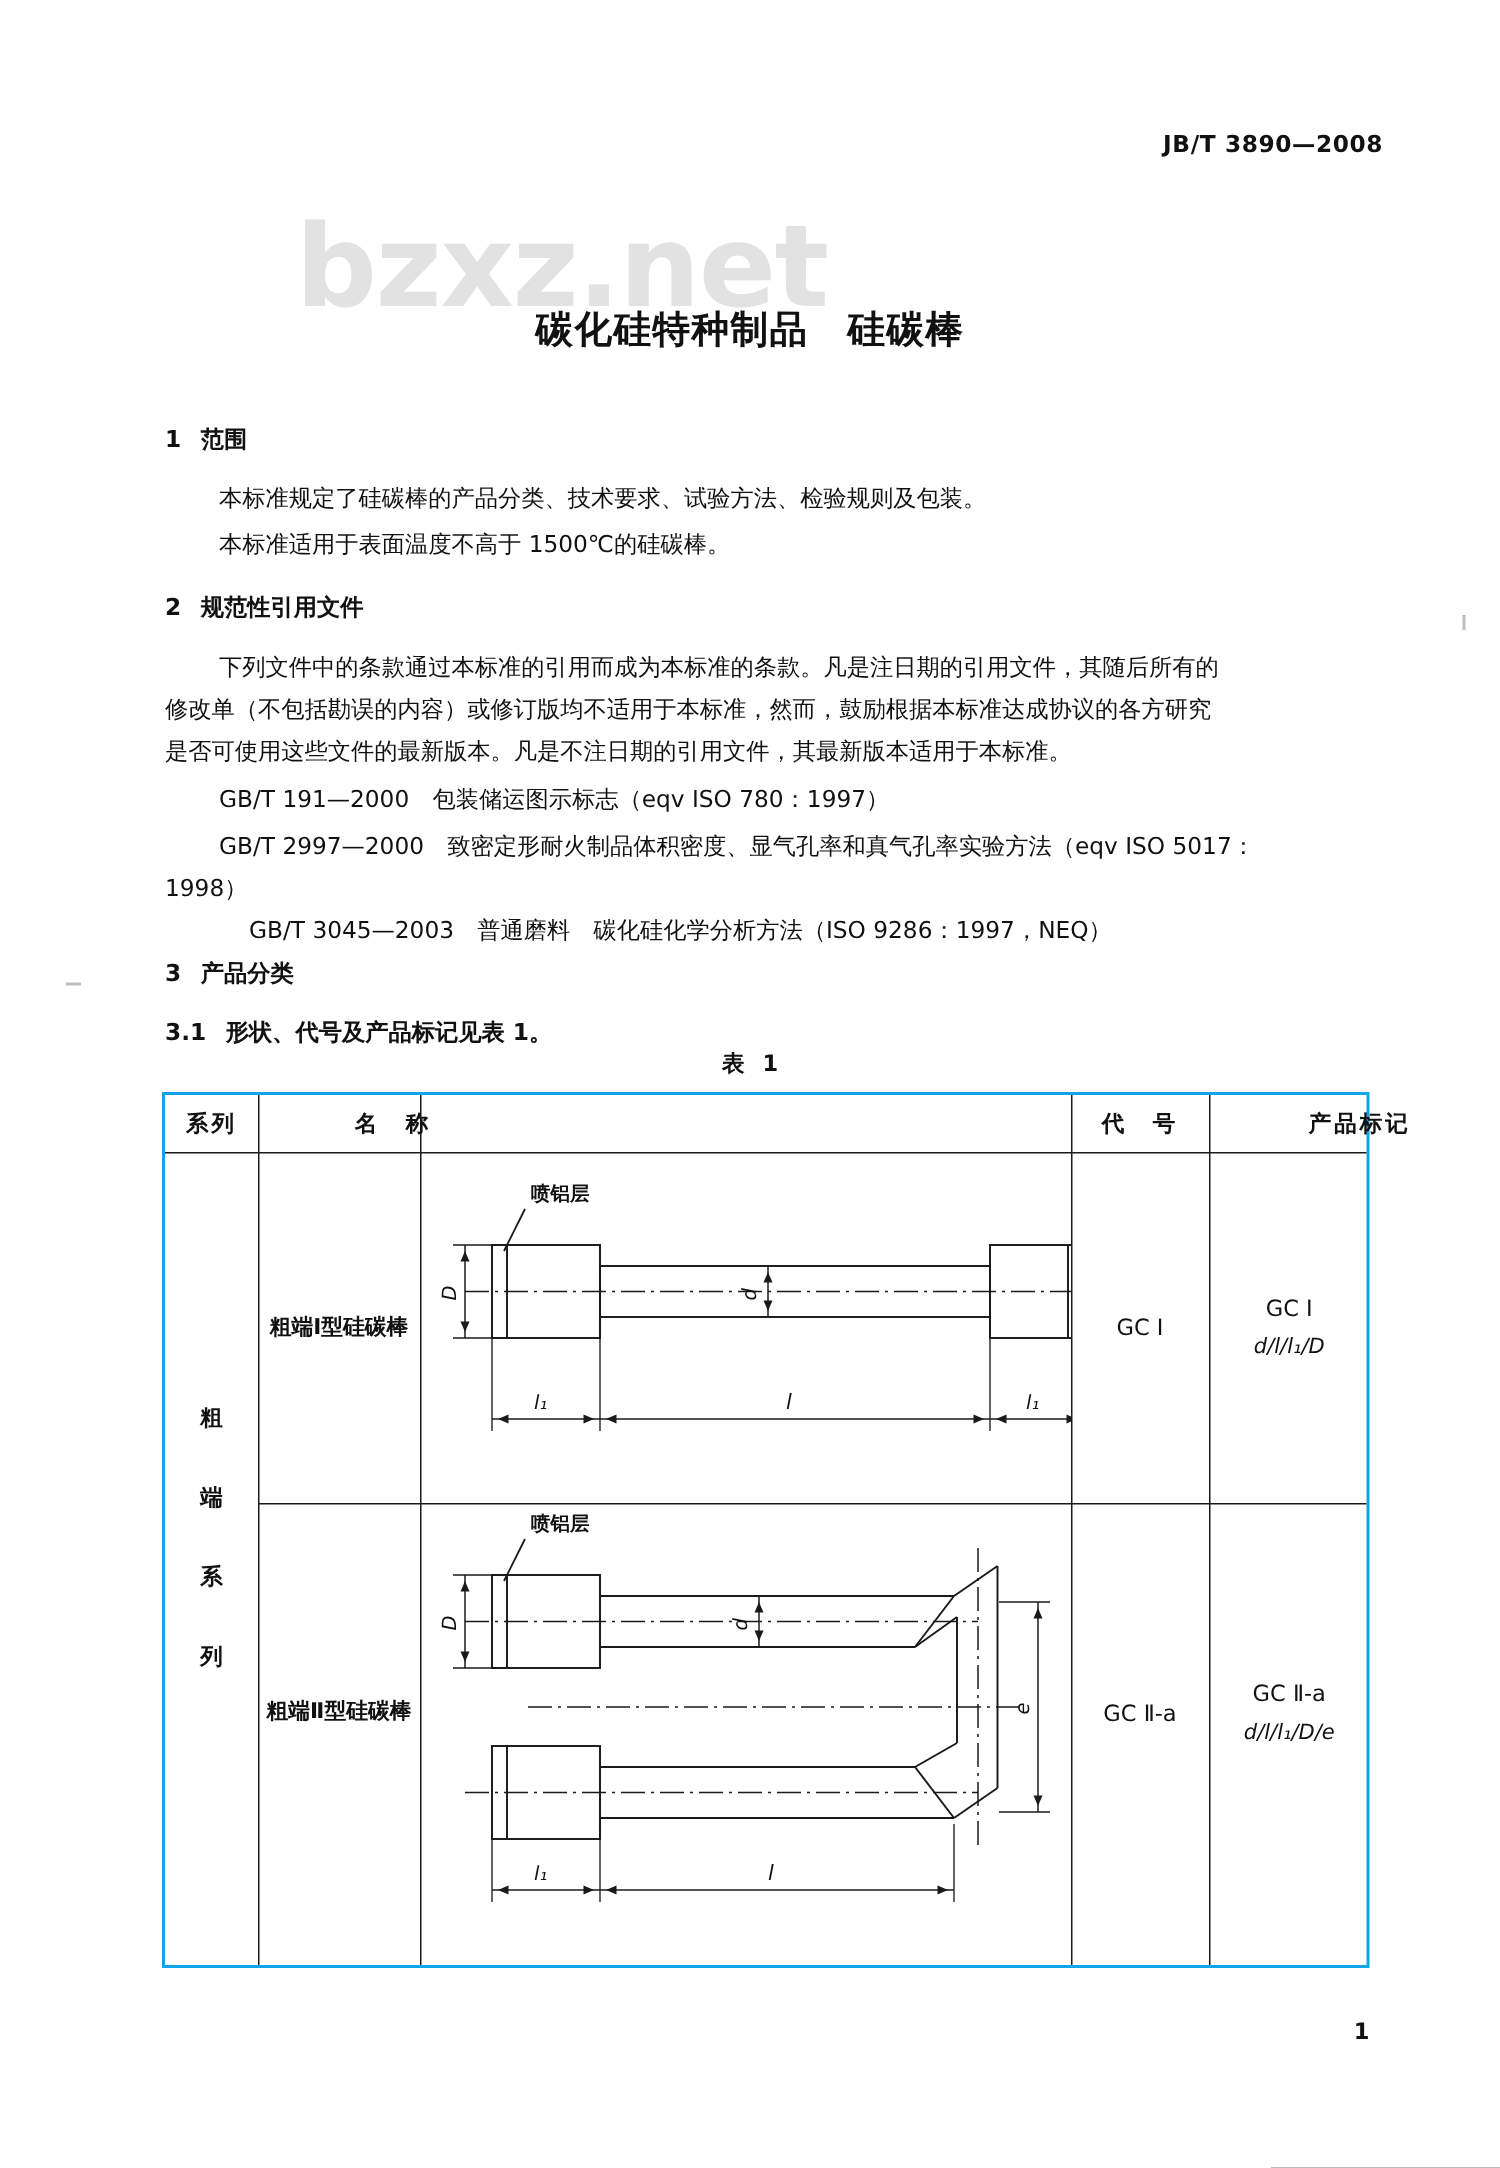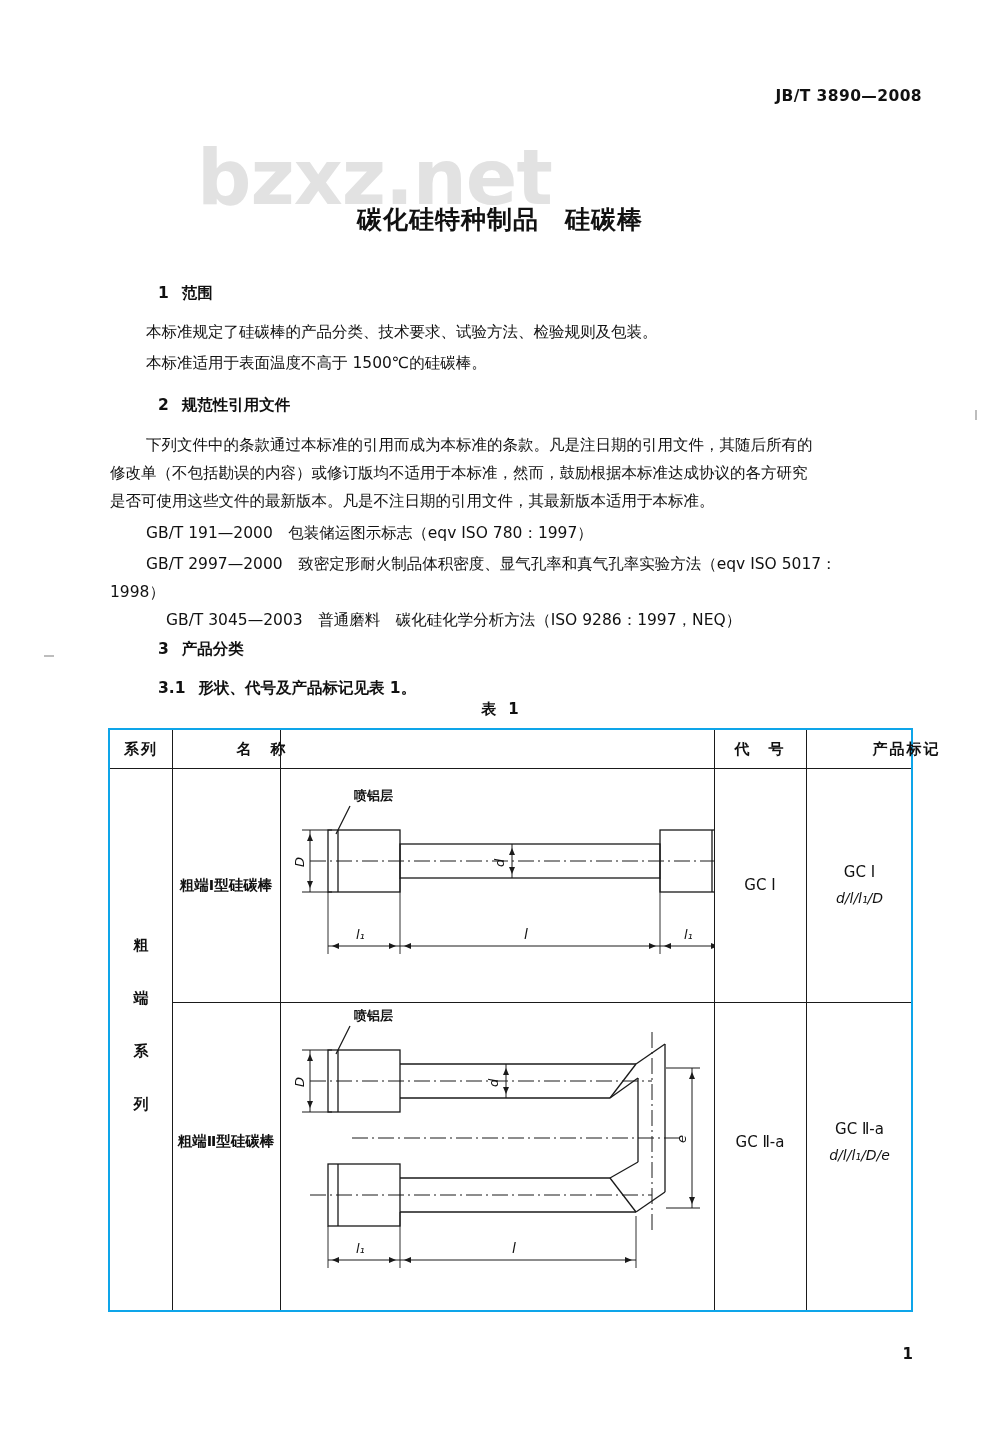--- a/index.html
+++ b/index.html
@@ -62,21 +62,20 @@
 
   
   .content { position: absolute; left: 0; top: 0; width: 1000px; z-index: 2; }
 
   .sec-head {
     position: absolute;
     font-size: 15.5px;
     font-weight: 700;
     color: #111;
     white-space: nowrap;
-    margin-left: 48px;
   }
   .sec-head .num { display: inline-block; }
   .sec-head .txt { margin-left: 13px; }
 
   .para {
     position: absolute;
     font-size: 15.5px;
     line-height: 25px;
     color: #111;
     white-space: nowrap;

